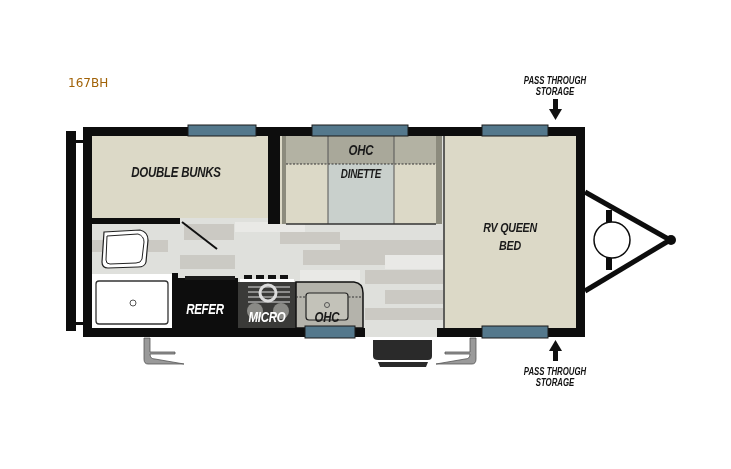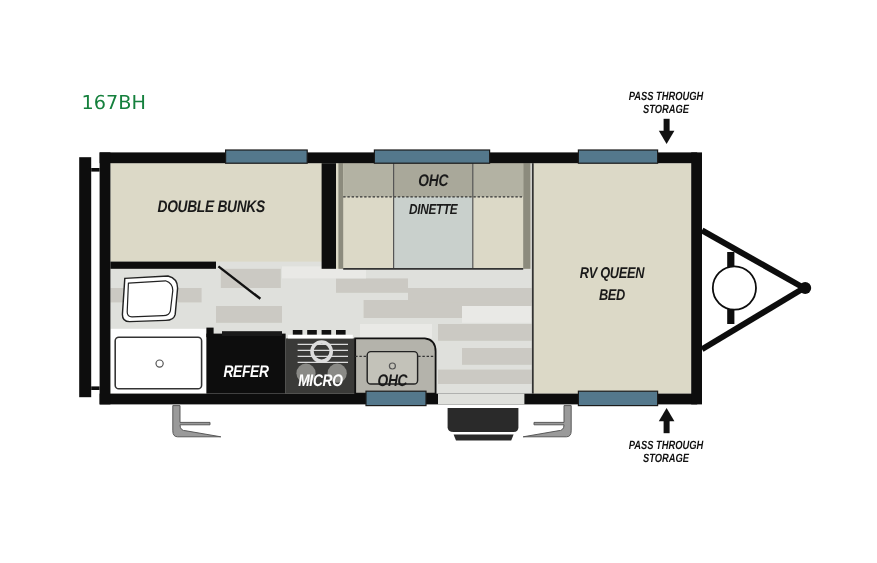--- a/index.html
+++ b/index.html
@@ -1,18 +1,18 @@
 <!DOCTYPE html>
 <html><head>
   <meta charset="utf-8">
   <style>
     html, body { margin: 0; padding: 0; background: #ffffff; }
     body { width: 731px; height: 469px; position: relative; overflow: hidden; font-family: "Liberation Sans", sans-serif; }
     .abs { position: absolute; }
-    .model-label { left: 68px; top: 76px; font-family: "DejaVu Sans", sans-serif; font-size: 16px; color: #15803d; }
+    .model-label { left: 68px; top: 76px; font-family: "DejaVu Sans", sans-serif; font-size: 12px; color: #a16207; }
     .lbl { font-family: "Liberation Sans", sans-serif; font-weight: bold; font-style: italic; color: #1a1a1a; letter-spacing: -0.3px; transform: scaleX(0.82); transform-origin: center; white-space: nowrap; text-align: center; }
     .lbl-white { color: #ffffff; }
     .callout { font-family: "Liberation Sans", sans-serif; font-weight: bold; font-style: italic; font-size: 10px; line-height: 11px; color: #111; text-align: center; transform: scaleX(0.78); white-space: nowrap; }
     svg { position: absolute; left: 0; top: 0; }
   </style>
 </head>
 <body>
 
 <div class="abs model-label">167BH</div>
 

